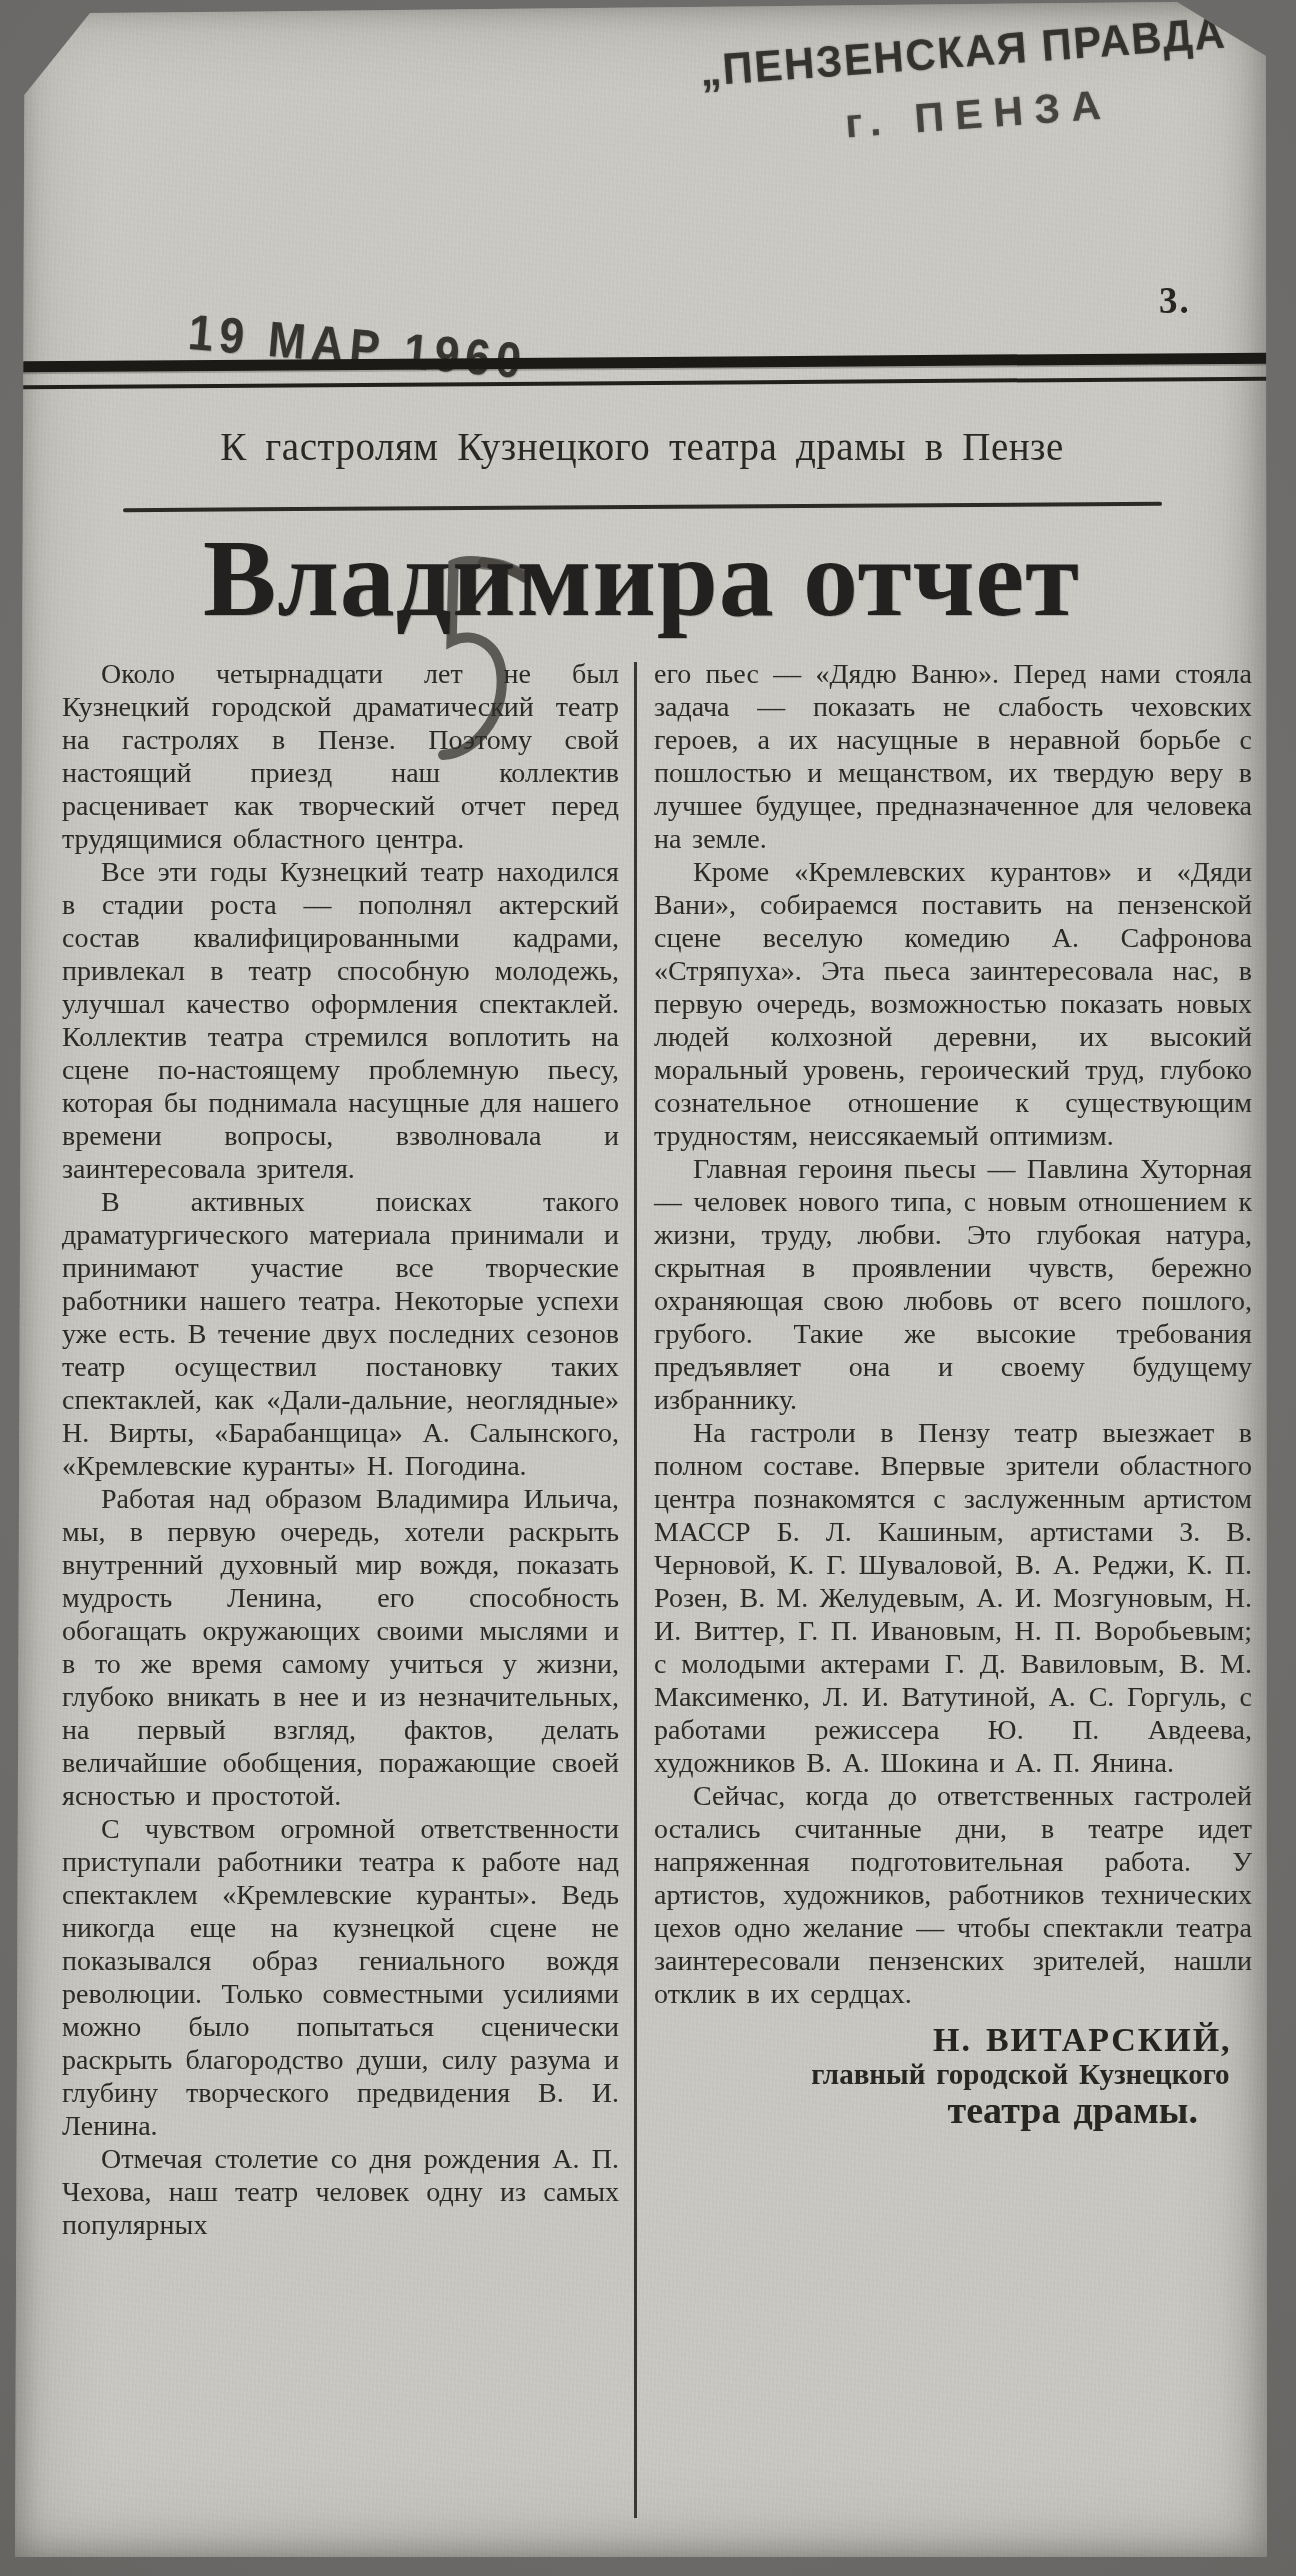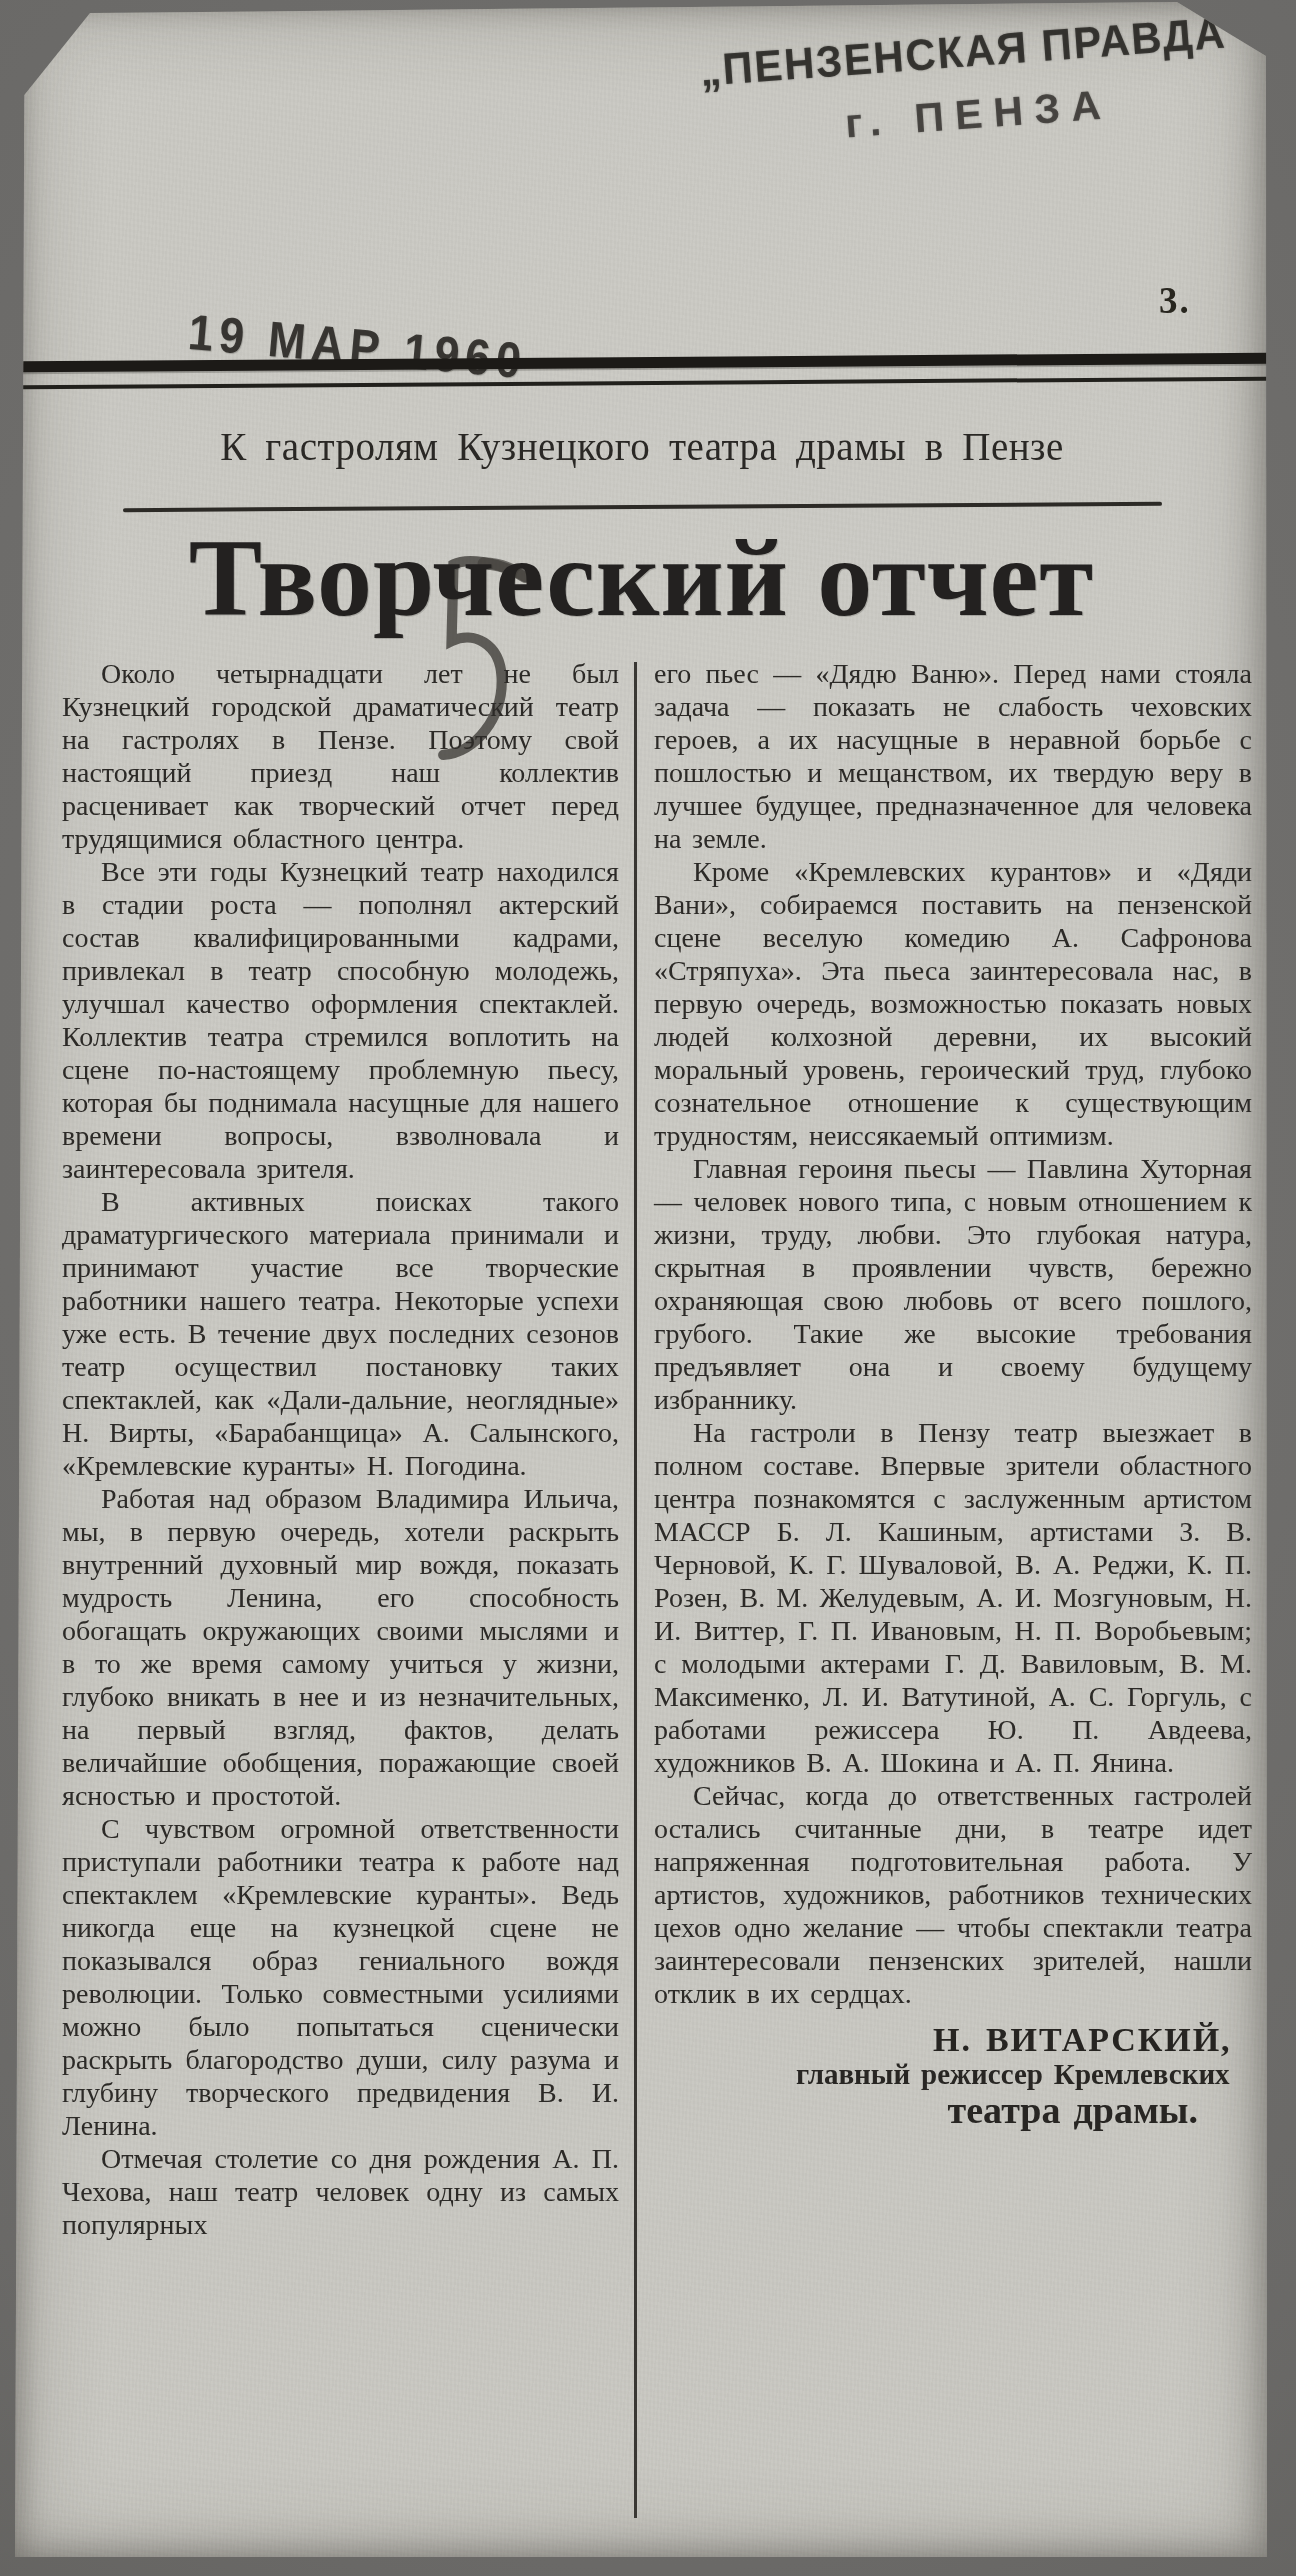--- a/index.html
+++ b/index.html
@@ -125,21 +125,21 @@
       <div class="line2">г. ПЕНЗА</div>
     </div>
 
     <div class="page-number">3.</div>
 
     <div class="rule-thick"></div>
     <div class="rule-thin"></div>
 
     <div class="kicker">К гастролям Кузнецкого театра драмы в Пензе</div>
     <div class="kicker-rule"></div>
-    <div class="headline">Творческий отчет</div>
+    <div class="headline">Владимира отчет</div>
 
     <div class="col-divider"></div>
 
     <div class="col col-left">
       <p>Около четырнадцати лет не был Кузнецкий городской драматический театр на гастролях в Пензе. Поэтому свой настоящий приезд наш коллектив расценивает как творческий отчет перед трудящимися областного центра.</p>
       <p>Все эти годы Кузнецкий театр находился в стадии роста — пополнял актерский состав квалифицированными кадрами, привлекал в театр способную молодежь, улучшал качество оформления спектаклей. Коллектив театра стремился воплотить на сцене по-настоящему проблемную пьесу, которая бы поднимала насущные для нашего времени вопросы, взволновала и заинтересовала зрителя.</p>
       <p>В активных поисках такого драматургического материала принимали и принимают участие все творческие работники нашего театра. Некоторые успехи уже есть. В течение двух последних сезонов театр осуществил постановку таких спектаклей, как «Дали-дальние, неоглядные» Н. Вирты, «Барабанщица» А. Салынского, «Кремлевские куранты» Н. Погодина.</p>
       <p>Работая над образом Владимира Ильича, мы, в первую очередь, хотели раскрыть внутренний духовный мир вождя, показать мудрость Ленина, его способность обогащать окружающих своими мыслями и в то же время самому учиться у жизни, глубоко вникать в нее и из незначительных, на первый взгляд, фактов, делать величайшие обобщения, поражающие своей ясностью и простотой.</p>
       <p>С чувством огромной ответственности приступали работники театра к работе над спектаклем «Кремлевские куранты». Ведь никогда еще на кузнецкой сцене не показывался образ гениального вождя революции. Только совместными усилиями можно было попытаться сценически раскрыть благородство души, силу разума и глубину творческого предвидения В. И. Ленина.</p>
       <p>Отмечая столетие со дня рождения А. П. Чехова, наш театр человек одну из самых популярных</p>
@@ -147,20 +147,20 @@
 
     <div class="col col-right">
       <p class="no-indent">его пьес — «Дядю Ваню». Перед нами стояла задача — показать не слабость чеховских героев, а их насущные в неравной борьбе с пошлостью и мещанством, их твердую веру в лучшее будущее, предназначенное для человека на земле.</p>
       <p>Кроме «Кремлевских курантов» и «Дяди Вани», собираемся поставить на пензенской сцене веселую комедию А. Сафронова «Стряпуха». Эта пьеса заинтересовала нас, в первую очередь, возможностью показать новых людей колхозной деревни, их высокий моральный уровень, героический труд, глубоко сознательное отношение к существующим трудностям, неиссякаемый оптимизм.</p>
       <p>Главная героиня пьесы — Павлина Хуторная — человек нового типа, с новым отношением к жизни, труду, любви. Это глубокая натура, скрытная в проявлении чувств, бережно охраняющая свою любовь от всего пошлого, грубого. Такие же высокие требования предъявляет она и своему будущему избраннику.</p>
       <p>На гастроли в Пензу театр выезжает в полном составе. Впервые зрители областного центра познакомятся с заслуженным артистом МАССР Б. Л. Кашиным, артистами З. В. Черновой, К. Г. Шуваловой, В. А. Реджи, К. П. Розен, В. М. Желудевым, А. И. Мозгуновым, Н. И. Виттер, Г. П. Ивановым, Н. П. Воробьевым; с молодыми актерами Г. Д. Вавиловым, В. М. Максименко, Л. И. Ватутиной, А. С. Горгуль, с работами режиссера Ю. П. Авдеева, художников В. А. Шокина и А. П. Янина.</p>
       <p>Сейчас, когда до ответственных гастролей остались считанные дни, в театре идет напряженная подготовительная работа. У артистов, художников, работников технических цехов одно желание — чтобы спектакли театра заинтересовали пензенских зрителей, нашли отклик в их сердцах.</p>
 
       <div class="signature">
         <p class="sig-name">Н. ВИТАРСКИЙ,</p>
-        <p class="sig-title1">главный режиссер Кремлевских</p>
+        <p class="sig-title1">главный городской Кузнецкого</p>
         <p class="sig-title2">театра драмы.</p>
       </div>
     </div>
 
   </div>
 </div>
 
 
 </body></html>

